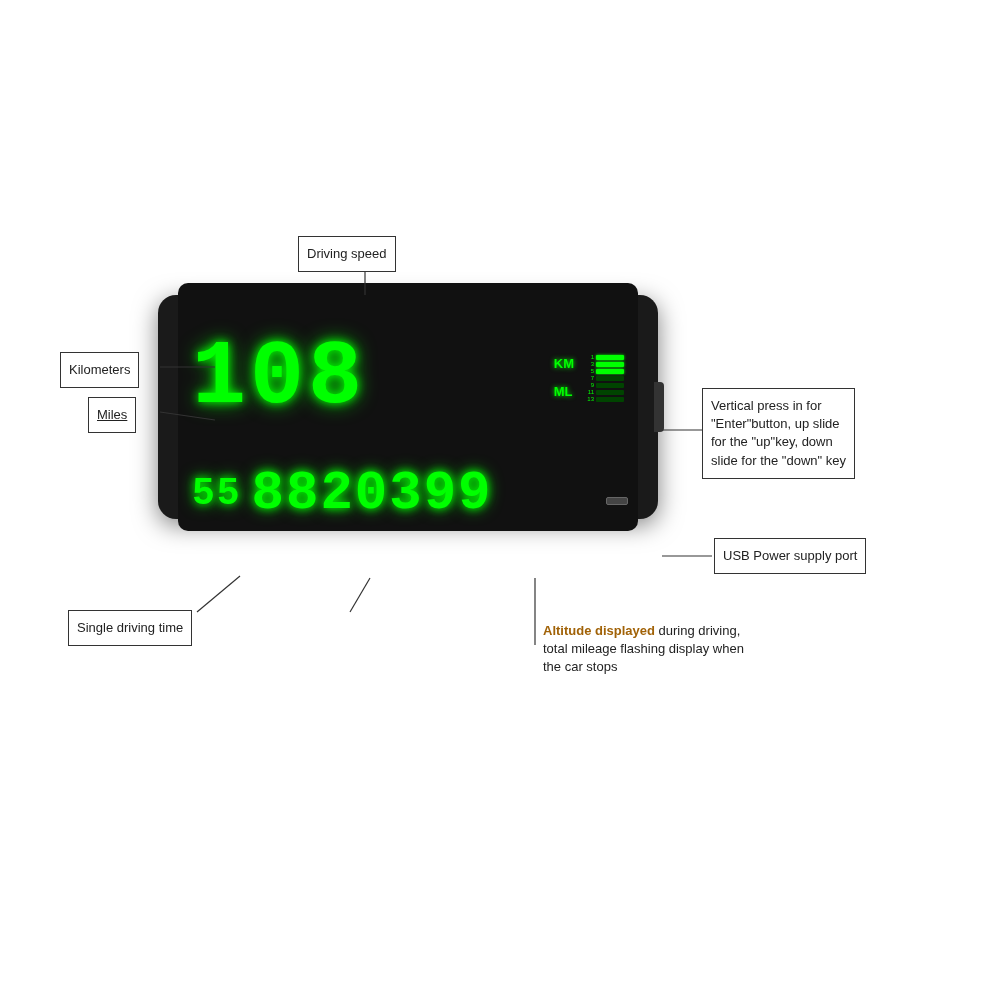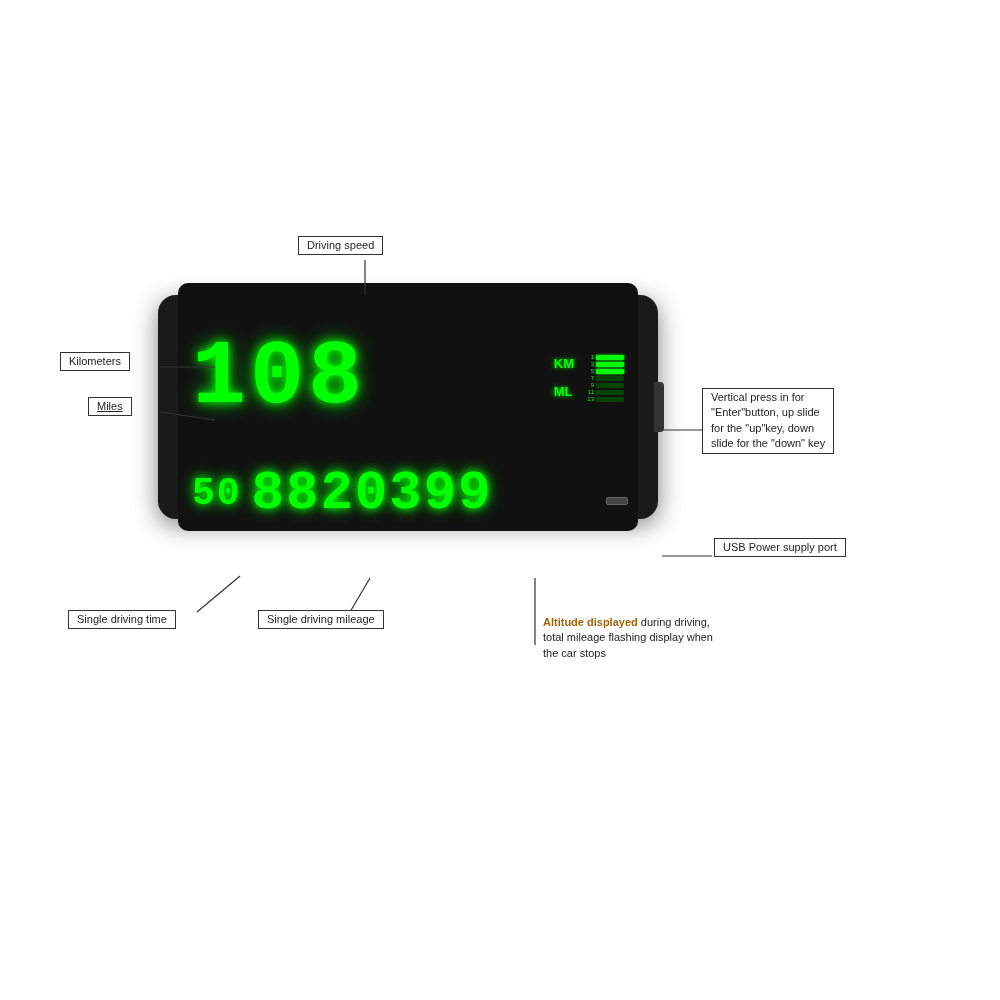--- a/index.html
+++ b/index.html
@@ -165,22 +165,22 @@
 
     .bottom-display.small {
       font-size: 38px;
     }
 
     
     .label-box {
       position: absolute;
       background: white;
       border: 1.5px solid #333;
-      padding: 1px 8px;
-      font-size: 11px;
+      padding: 8px 8px;
+      font-size: 13px;
       color: #222;
       white-space: nowrap;
       line-height: 1.4;
     }
 
     .label-box.multi {
       white-space: normal;
       max-width: 190px;
       text-align: left;
     }
@@ -249,21 +249,21 @@
               </div>
             <div class="bar-row">
                 <span class="bar-num">1</span>
                 <div class="bar-seg" style="width:28px"></div>
               </div>
           </div>
         </div>
       </div>
 
       <div class="screen-bottom">
-        <div class="bottom-display small">50</div>
+        <div class="bottom-display small">55</div>
         <div class="bottom-display">8820399</div>
       </div>
     </div>
 
     <div class="side-button"></div>
 
     <div class="usb-port"></div>
   </div>
 
   <svg class="annotation-svg">
@@ -294,23 +294,20 @@
   </div>
 
   <div class="label-box" style="left:88px; top:397px;text-decoration:underline;">
     <span>Miles</span>
   </div>
 
   <div class="label-box" style="left:68px; top:610px;">
     <span>Single driving time</span>
   </div>
 
-  <div class="label-box" style="left:258px; top:610px;">
-    <span>Single driving mileage</span>
-  </div>
 
   <div class="label-box" style="left:714px; top:538px;">
     <span>USB Power supply port</span>
   </div>
 
   <div class="label-box multi" style="left:702px; top:388px; max-width:200px;">
     Vertical press in for<br>"Enter"button, up slide<br>for the "up"key, down<br>slide for the "down" key
   </div>
 
   <div class="label-box multi" style="left:535px; top:614px; max-width:370px; border:none; background:transparent;">

